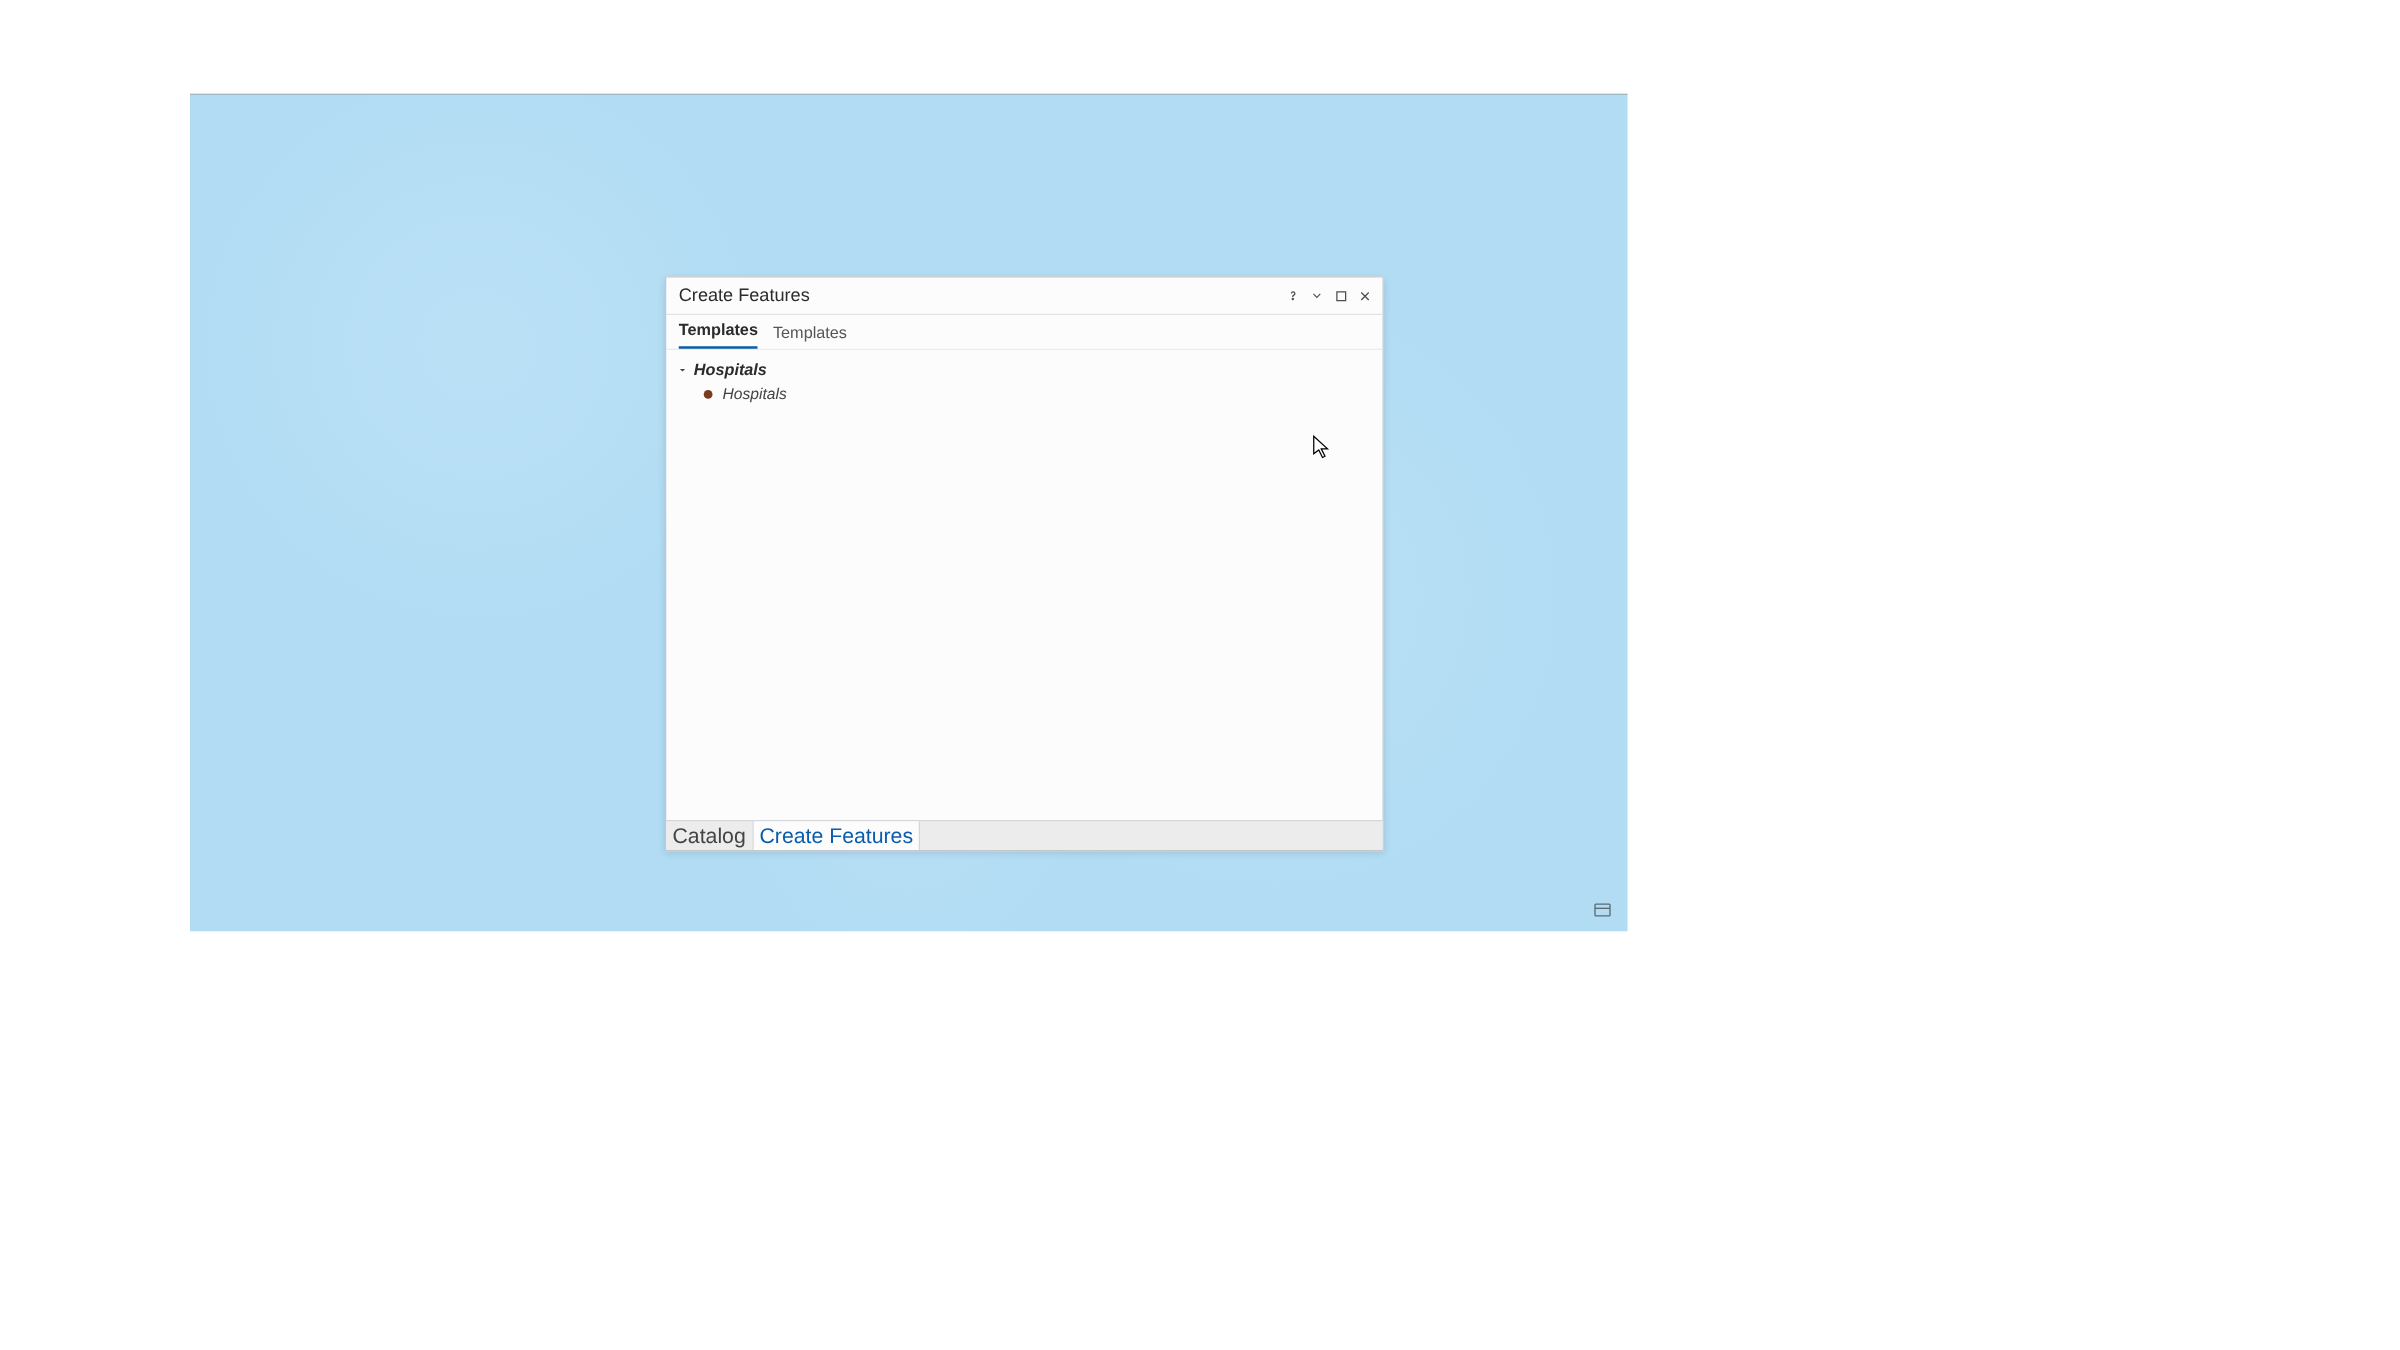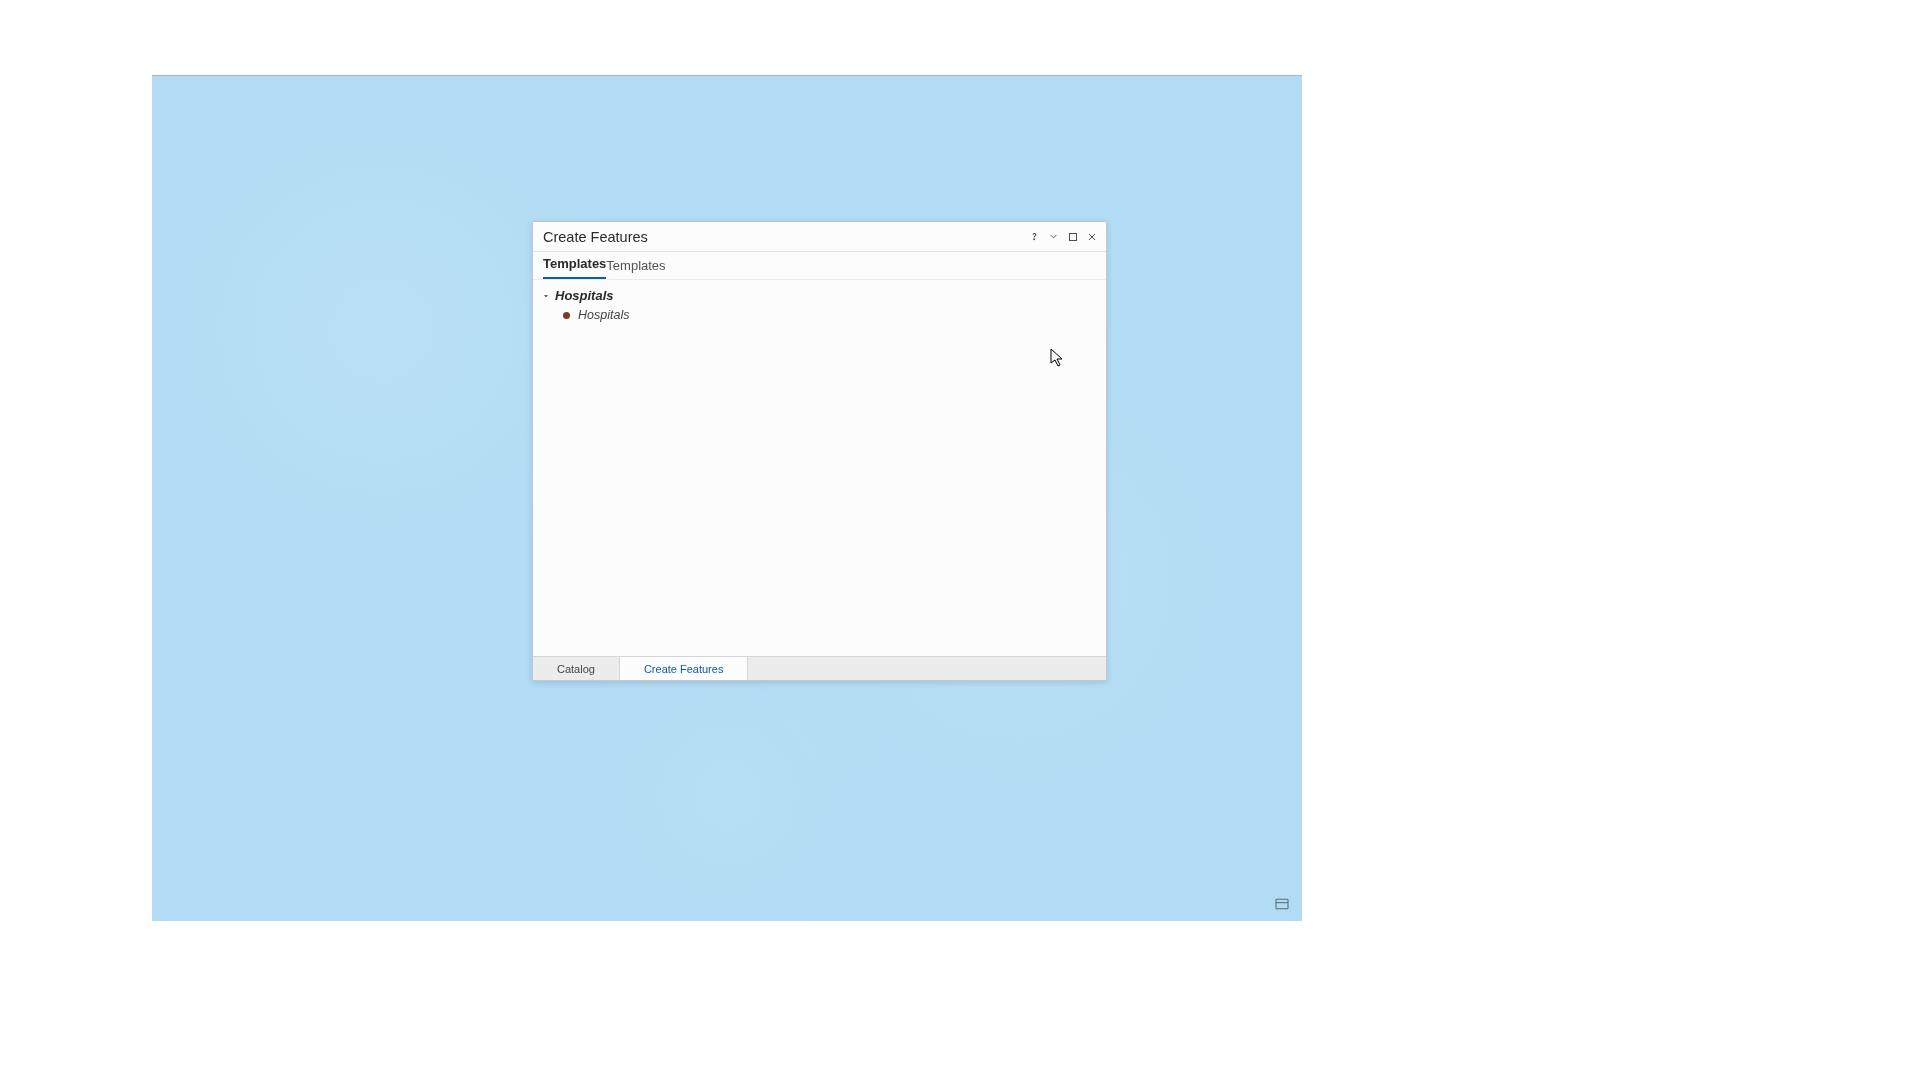--- a/index.html
+++ b/index.html
@@ -13,21 +13,21 @@
       width: 1920px;
       height: 1080px;
       position: relative;
       overflow: hidden;
     }
     .map-canvas {
       position: absolute;
       left: 152px;
       top: 75px;
       width: 1150px;
-      height: 846px;
+      height: 670px;
       background: #b1dcf4;
       background-image:
         radial-gradient(circle at 20% 30%, rgba(255,255,255,0.12) 0%, rgba(255,255,255,0) 25%),
         radial-gradient(circle at 75% 60%, rgba(255,255,255,0.10) 0%, rgba(255,255,255,0) 30%),
         radial-gradient(circle at 50% 85%, rgba(255,255,255,0.08) 0%, rgba(255,255,255,0) 20%);
       border-top: 1px solid #9fb9c7;
     }
     .map-widget {
       position: absolute;
       right: 9px;
@@ -129,21 +129,21 @@
       justify-content: center;
       color: #4a4f52;
       border-left: 1px solid #e0e3e5;
       cursor: pointer;
     }
 
     .tabs-row {
       display: flex;
       align-items: flex-end;
       padding: 4px 10px 0 10px;
-      gap: 0;
+      gap: 12px;
       border-bottom: 1px solid #e9ecee;
     }
     .tab {
       font-size: 13px;
       color: #555;
       padding-bottom: 6px;
       cursor: pointer;
       user-select: none;
     }
     .tab.active {
@@ -194,22 +194,22 @@
     }
 
     .panel-footer {
       height: 24px;
       background: #ececec;
       border-top: 1px solid #d3d7da;
       display: flex;
       align-items: stretch;
     }
     .ftab {
-      padding: 0 24px;
-      font-size: 11px;
+      padding: 0 5px;
+      font-size: 17px;
       display: flex;
       align-items: center;
       border-right: 1px solid #d3d7da;
       color: #444;
       cursor: pointer;
       user-select: none;
     }
     .ftab.active {
       background: #fcfcfc;
       color: #0b5cab;

